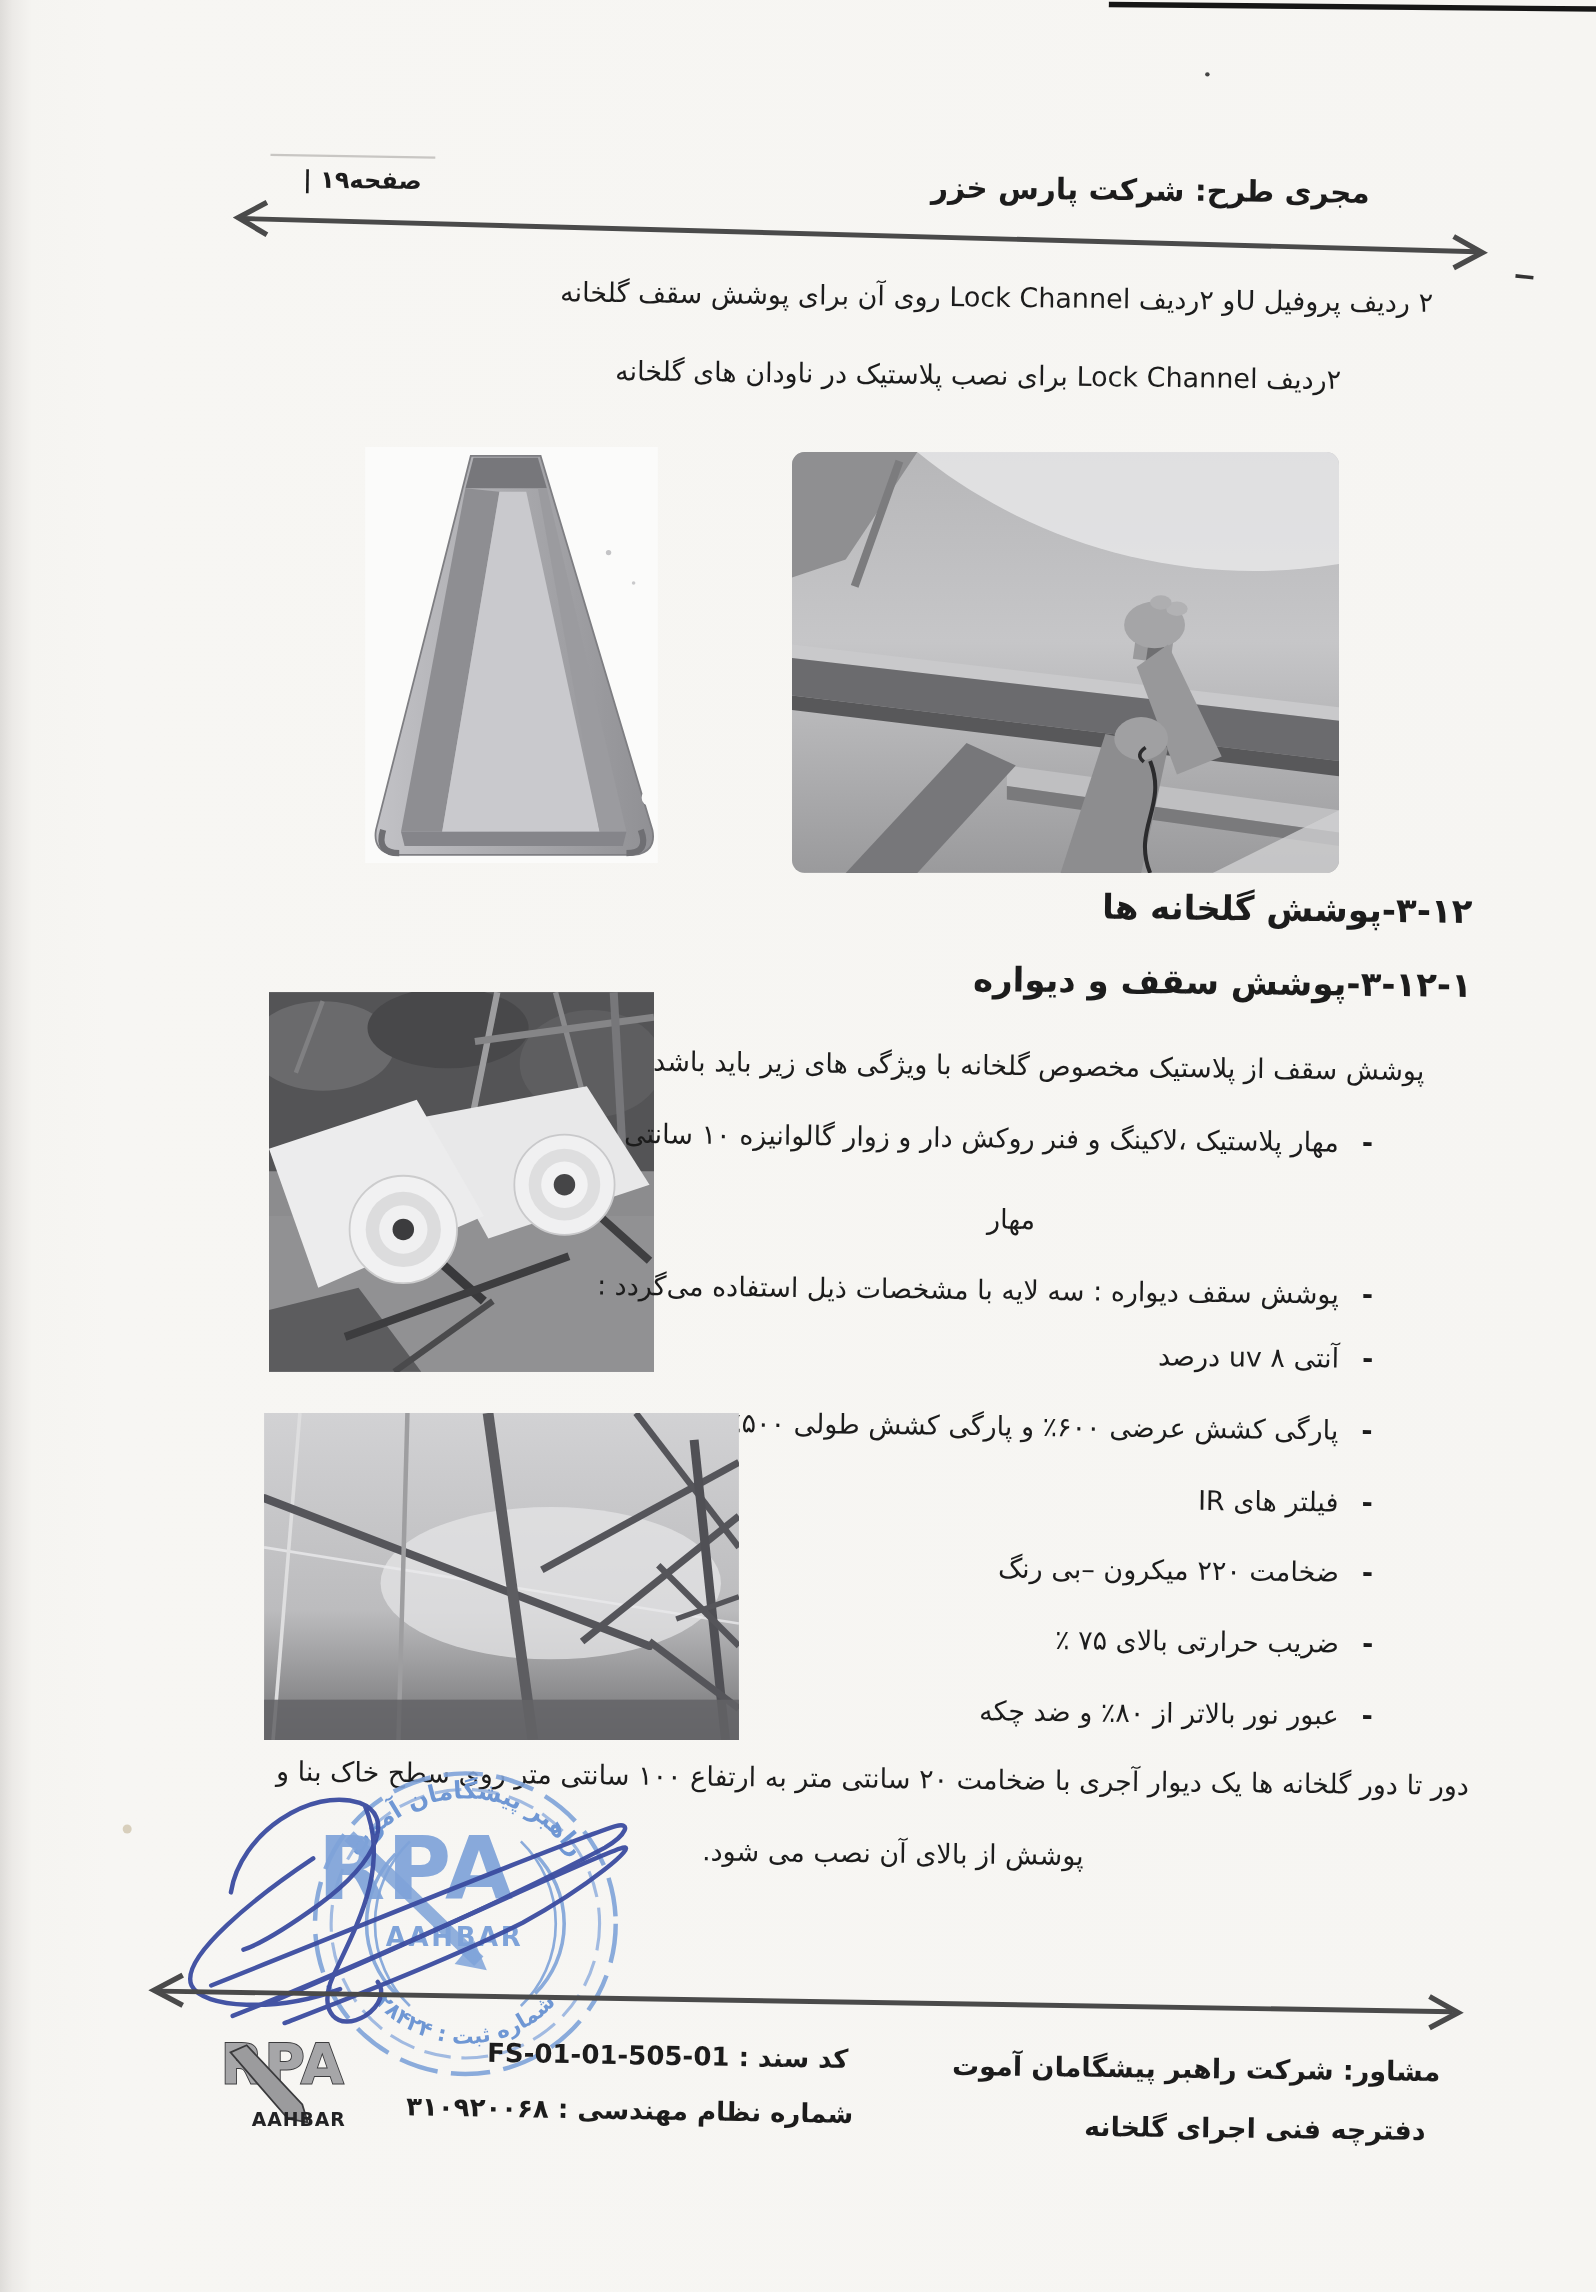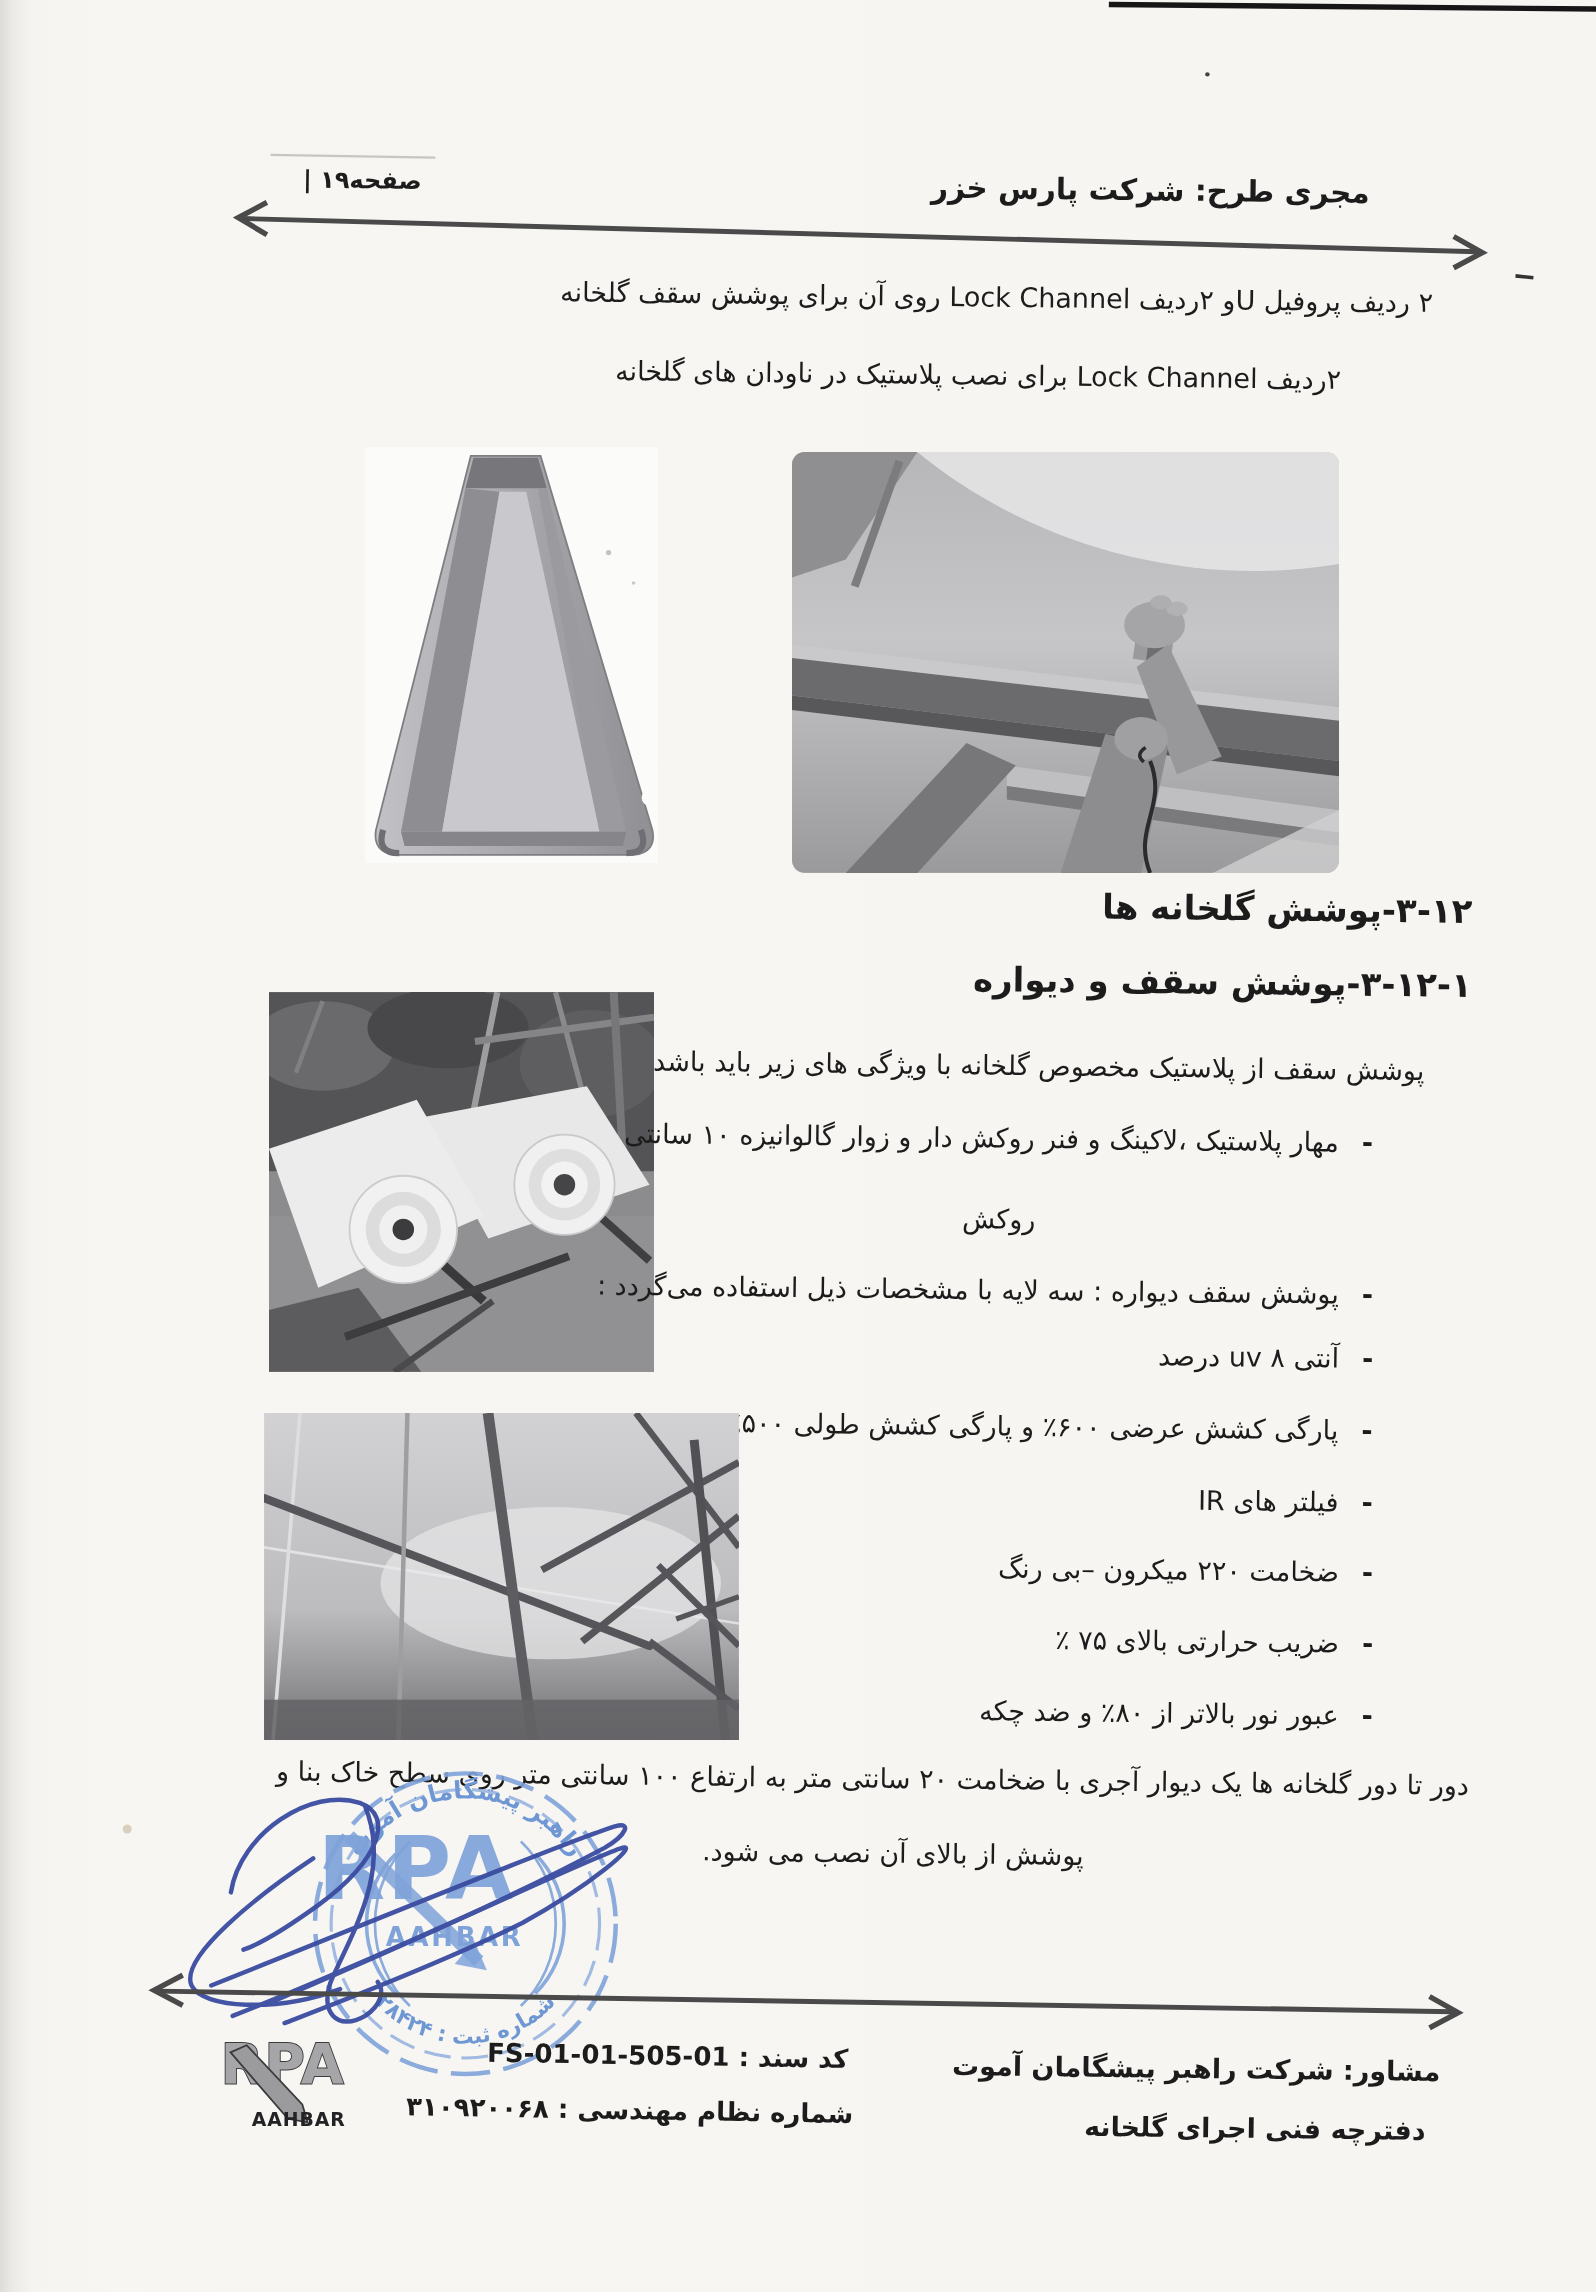--- a/index.html
+++ b/index.html
@@ -119,21 +119,21 @@
     <circle cx="150" cy="265" r="60" fill="#f1f1f2" stroke="#cccccd" stroke-width="2"></circle>
     <circle cx="150" cy="265" r="42" fill="#dcdcdd"></circle>
     <circle cx="150" cy="265" r="27" fill="#f0f0f1"></circle>
     <circle cx="150" cy="265" r="12" fill="#3c3c3e"></circle>
     <polygon points="0,424 170,424 100,330 0,355" fill="#5c5c5e"></polygon>
     <line x1="85" y1="385" x2="335" y2="295" stroke="#3d3d3f" stroke-width="9"></line>
     <line x1="140" y1="424" x2="250" y2="345" stroke="#4a4a4c" stroke-width="7"></line>
   </svg>
 
   <div class="abs rtl body-line bullet tilt" style="top:1127px;right:224px;"><span class="dash">-</span><span>مهار پلاستیک ،لاکینگ و فنر روکش دار و زوار گالوانیزه ۱۰ سانتی</span></div>
-  <div class="abs rtl body-line tilt" style="top:1204px;right:562px;">روکش</div>
+  <div class="abs rtl body-line tilt" style="top:1204px;right:562px;">مهار</div>
   <div class="abs rtl body-line bullet tilt" style="top:1279px;right:224px;"><span class="dash">-</span><span>پوشش سقف دیواره : سه لایه با مشخصات ذیل استفاده می‌گردد :</span></div>
   <div class="abs rtl body-line bullet tilt" style="top:1343px;right:224px;"><span class="dash">-</span><span>آنتی uv ۸ درصد</span></div>
   <div class="abs rtl body-line bullet tilt" style="top:1415px;right:224px;"><span class="dash">-</span><span>پارگی کشش عرضی ۶۰۰٪ و پارگی کشش طولی ۵۰۰٪</span></div>
   <div class="abs rtl body-line bullet tilt" style="top:1487px;right:224px;"><span class="dash">-</span><span>فیلتر های IR</span></div>
   <div class="abs rtl body-line bullet tilt" style="top:1557px;right:224px;"><span class="dash">-</span><span>ضخامت ۲۲۰ میکرون –بی رنگ</span></div>
   <div class="abs rtl body-line bullet tilt" style="top:1628px;right:224px;"><span class="dash">-</span><span>ضریب حرارتی بالای ۷۵ ٪</span></div>
   <div class="abs rtl body-line bullet tilt" style="top:1700px;right:224px;"><span class="dash">-</span><span>عبور نور بالاتر از ۸۰٪ و ضد چکه</span></div>
 
   <svg class="layer" style="left:264px;top:1413px;" width="475" height="327" viewBox="0 0 530 365">
     <defs>

